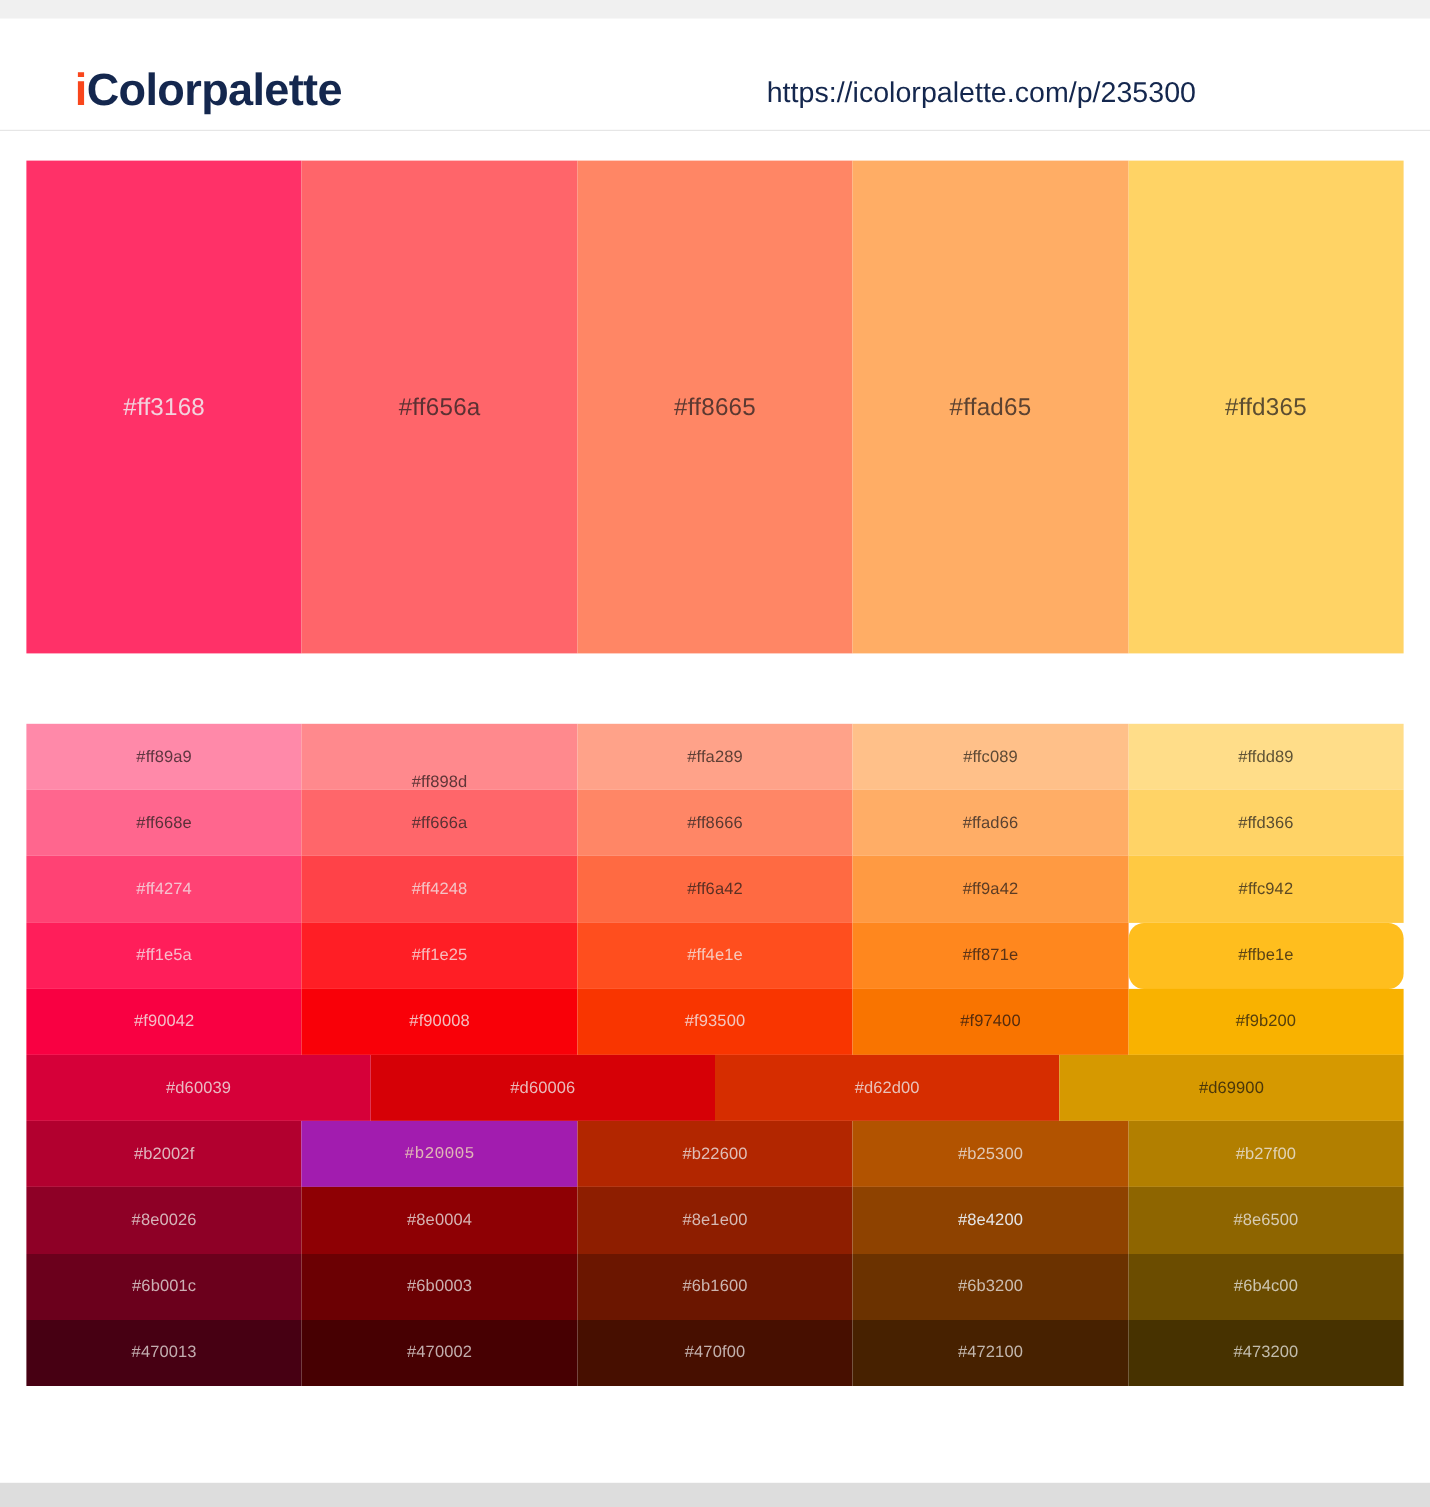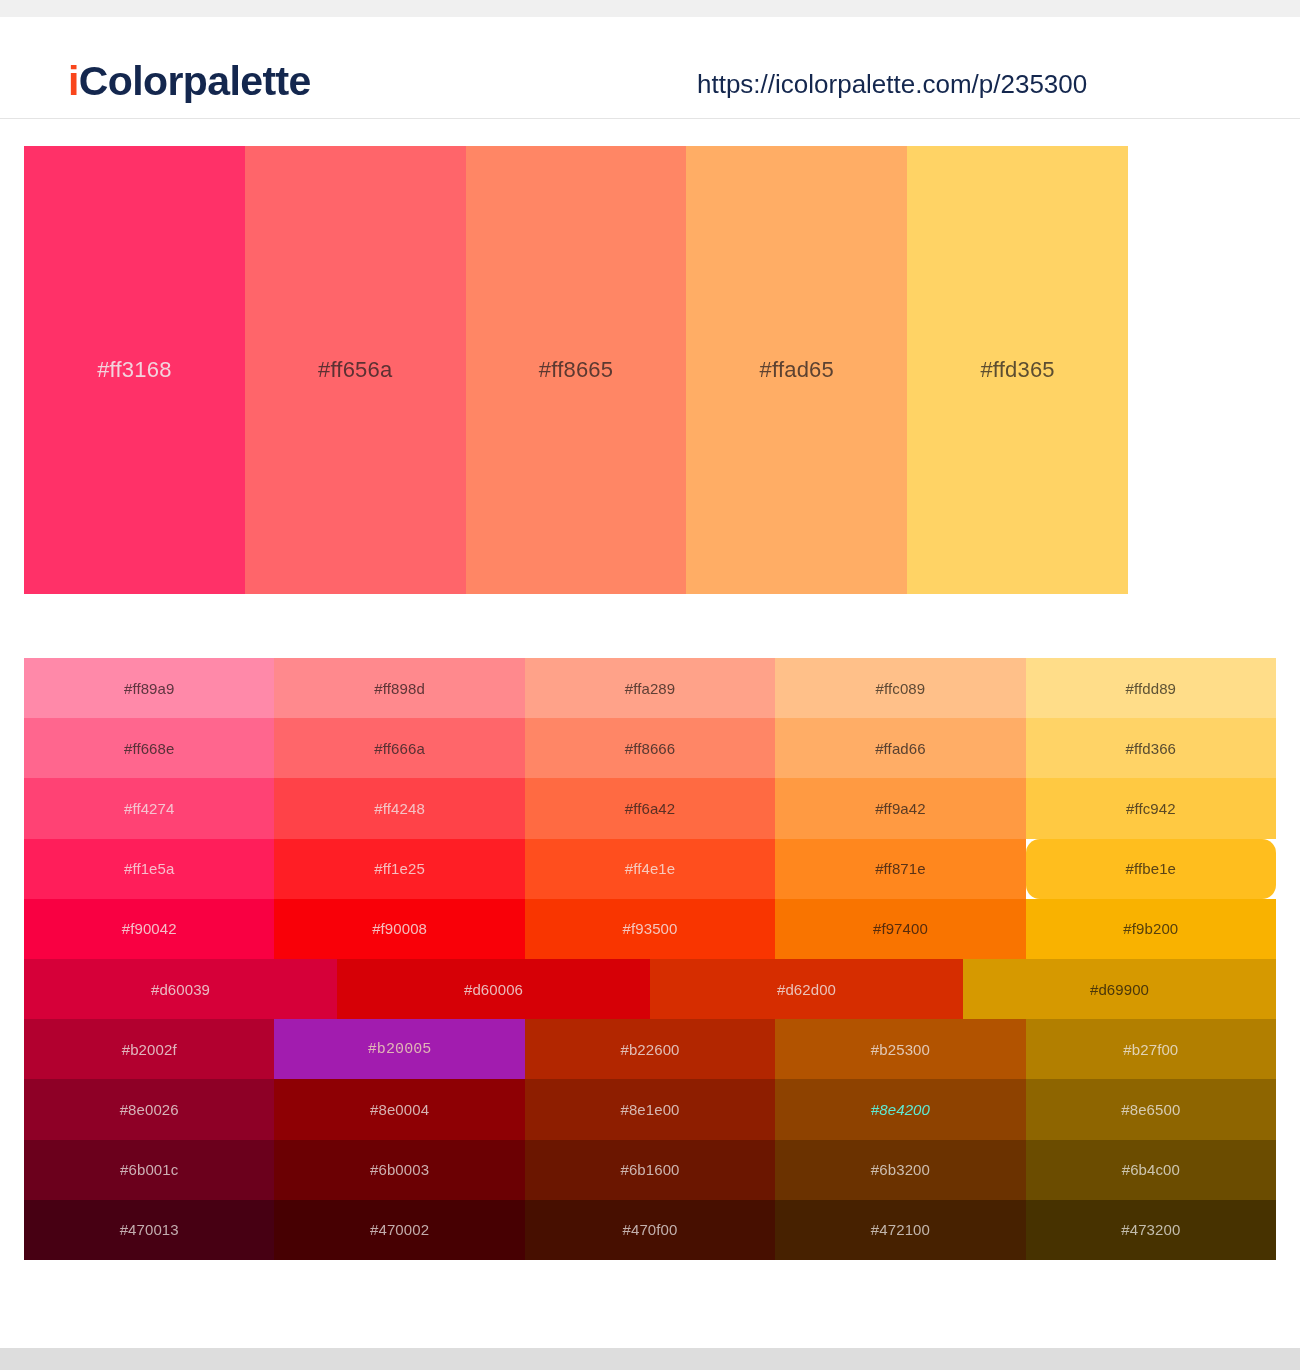--- a/index.html
+++ b/index.html
@@ -44,21 +44,21 @@
     font-size: 26px;
     color: #14274e;
     line-height: 1;
     white-space: nowrap;
   }
 
   
   #main-swatches {
     position: absolute;
     left: 24px; top: 146px;
-    width: 1104px; height: 448px;
+    width: 1252px; height: 448px;
     display: flex;
   }
   .main-swatch {
     flex: 1 1 0;
     position: relative;
     display: flex;
     align-items: center;
     justify-content: center;
   }
   .main-swatch .swatch-hex {
@@ -125,21 +125,21 @@
     <div class="main-swatch" style="background: rgb(255, 211, 101);">
       <span class="swatch-hex" style="color: rgb(92, 77, 49);">#ffd365</span>
     </div>
   </div>
 
 <div id="shades-grid">
     <div class="shade-row">
       <div class="shade-cell" style="background: rgb(255, 137, 169);">
         <span class="shade-hex" style="color: rgb(95, 53, 64);">#ff89a9</span>
       </div>
-      <div class="shade-cell" style="background: rgb(255, 137, 141);">
+      <div class="shade-cell" style="background: rgb(255, 137, 141); align-items: flex-end;">
         <span class="shade-hex" style="color: rgb(95, 53, 55);">#ff898d</span>
       </div>
       <div class="shade-cell" style="background: rgb(255, 162, 137);">
         <span class="shade-hex" style="color: rgb(95, 63, 53);">#ffa289</span>
       </div>
       <div class="shade-cell" style="background: rgb(255, 192, 137);">
         <span class="shade-hex" style="color: rgb(95, 74, 53);">#ffc089</span>
       </div>
       <div class="shade-cell" style="background: rgb(255, 221, 137);">
         <span class="shade-hex" style="color: rgb(95, 83, 53);">#ffdd89</span>
@@ -248,21 +248,21 @@
       <div class="shade-cell" style="background: rgb(142, 0, 38);">
         <span class="shade-hex" style="color: rgb(214, 178, 184);">#8e0026</span>
       </div>
       <div class="shade-cell" style="background: rgb(142, 0, 4);">
         <span class="shade-hex" style="color: rgb(214, 178, 178);">#8e0004</span>
       </div>
       <div class="shade-cell" style="background: rgb(142, 30, 0);">
         <span class="shade-hex" style="color: rgb(214, 185, 178);">#8e1e00</span>
       </div>
       <div class="shade-cell" style="background: rgb(142, 66, 0);">
-        <span class="shade-hex" style="color: #5eead4; font-style: italic;">#8e4200</span>
+        <span class="shade-hex" style="color: #e5e5e5;">#8e4200</span>
       </div>
       <div class="shade-cell" style="background: rgb(142, 101, 0); align-items: center;">
         <span class="shade-hex" style="color: rgb(214, 203, 178);">#8e6500</span>
       </div>
     </div>
     <div class="shade-row">
       <div class="shade-cell" style="background: rgb(107, 0, 28);">
         <span class="shade-hex" style="color: rgb(204, 175, 180);">#6b001c</span>
       </div>
       <div class="shade-cell" style="background: rgb(107, 0, 3);">

